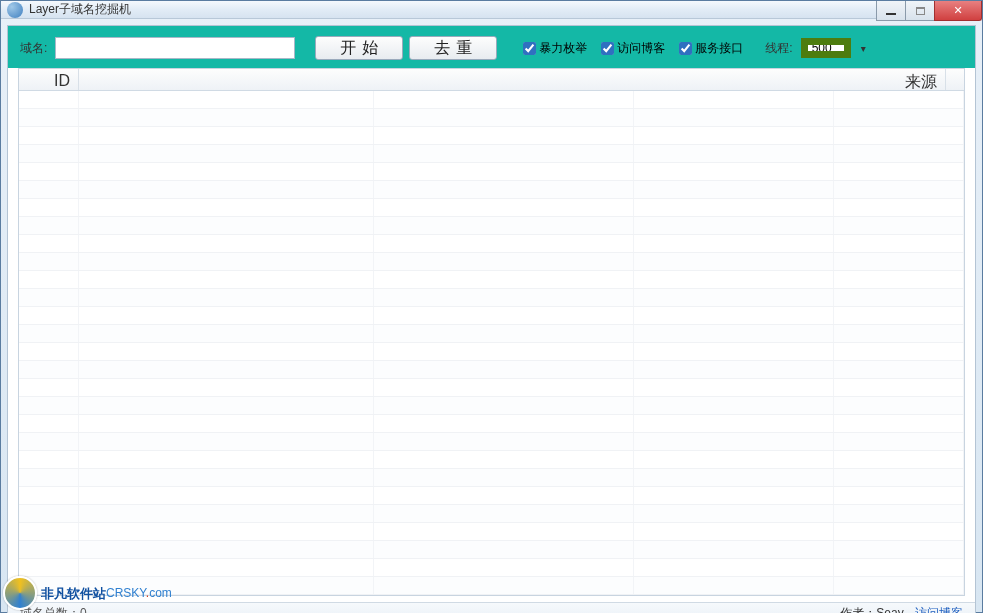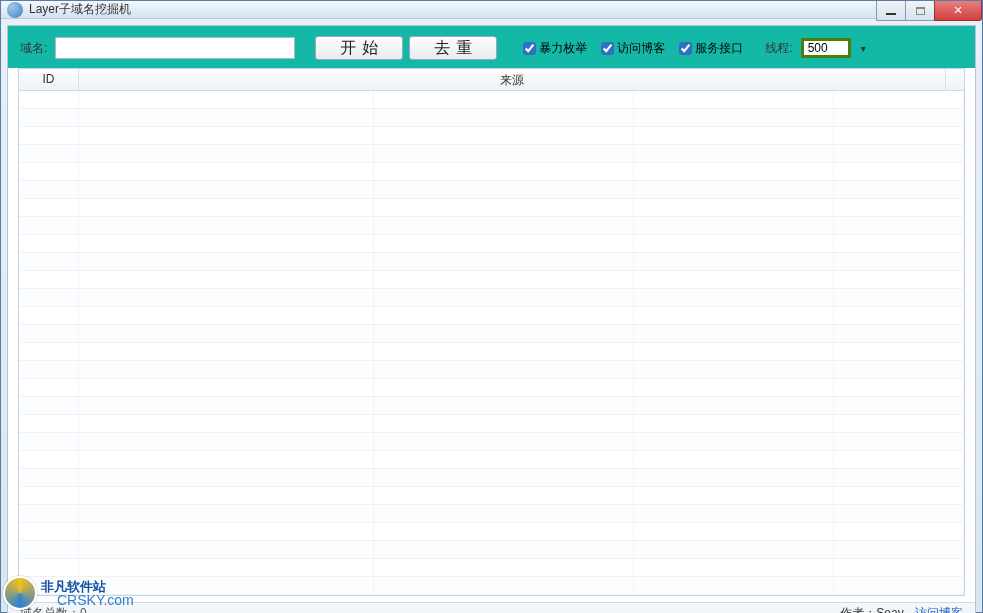--- a/index.html
+++ b/index.html
@@ -91,21 +91,21 @@
       cursor: pointer;
       font-size: 16px;
       letter-spacing: 6px;
       text-indent: 6px;
       color: #222;
     }
     .checkbox-group { display: flex; align-items: center; gap: 3px; margin-left: 8px; }
     .checkbox-group input { accent-color: #3070c0; }
     .thread-input {
       width: 50px; height: 20px;
-      border: 3px solid #4d7c0f;
+      border: 7px solid #4d7c0f;
       padding: 0 4px;
       font-size: 12px;
     }
     .dropdown-arrow { font-size: 10px; color: #333; margin-left: 4px; cursor:pointer;}
     .table-container {
       flex: 1;
       margin: 0 10px 6px 10px;
       border: 1px solid #c8d4e0;
       background: #fff;
       overflow: hidden;
@@ -114,22 +114,22 @@
     .table-header {
       display: flex;
       height: 22px;
       background: linear-gradient(to bottom, #fdfdfd, #eef2f6);
       border-bottom: 1px solid #d0dae4;
     }
     .th {
       border-right: 1px solid #d8e0e8;
       padding: 3px 8px;
       color: #333;
-      font-size: 12px;
-      text-align: center;
+      font-size: 16px;
+      text-align: right;
     }
     .col-id { width: 60px; }
     .col-domain { width: 295px; }
     .col-ip { width: 260px; }
     .col-cdn { width: 200px; }
     .col-source { flex: 1; }
     .col-scroll { width: 18px; border-right:none;}
     .table-body {
       flex: 1;
       height: calc(100% - 22px);
@@ -168,24 +168,24 @@
       gap: 4px;
       pointer-events: none;
     }
     .watermark .logo-circ {
       width: 34px; height: 34px; border-radius: 50%;
       background: conic-gradient(#f0c020, #3080d0, #f0c020);
       border: 2px solid #fff;
       box-shadow: 0 0 2px rgba(0,0,0,.3);
     }
     .watermark .wm-text {
-      display:flex; flex-direction: column; line-height: 1;
+      display:flex; line-height: 1;
     }
     .watermark .wm-text .cn { font-size: 13px; color: #1050a0; font-weight: bold;}
-    .watermark .wm-text .en { font-size: 14px; color: #3080d0; margin-left: 16px;}
+    .watermark .wm-text .en { font-size: 12px; color: #3080d0;}
     .watermark .wm-text .en .dot { color: #d04020;}
   </style>
 </head>
 <body>
 
 <div class="window">
   <div class="titlebar">
     <div class="app-icon"></div>
     <span class="title-text">Layer子域名挖掘机</span>
     <div class="window-controls">

